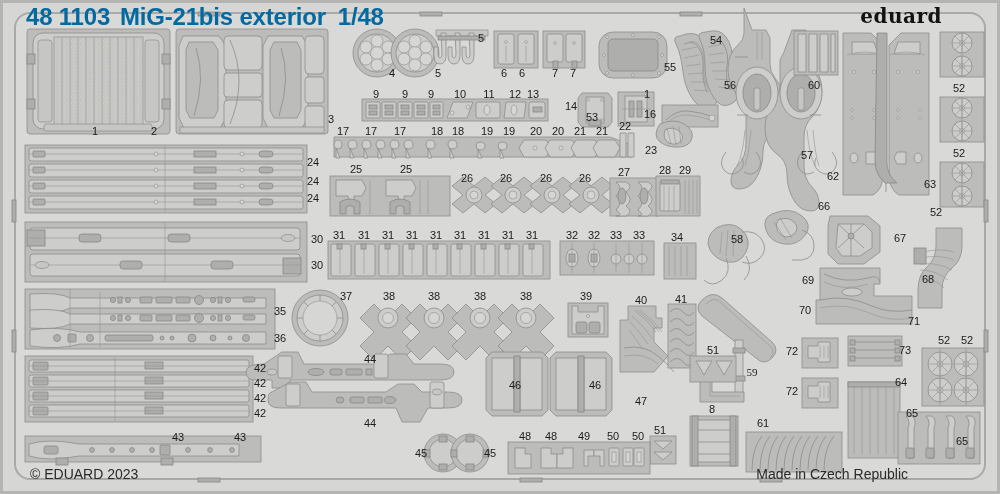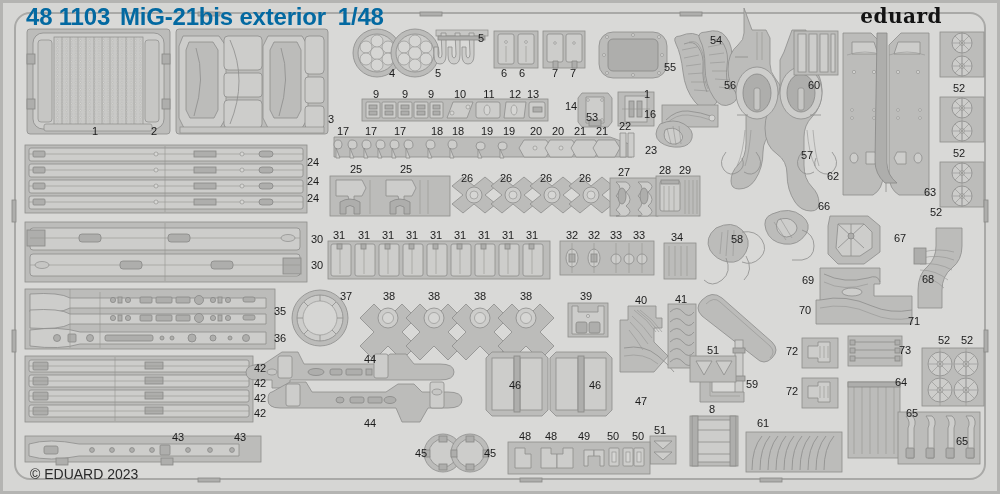--- a/index.html
+++ b/index.html
@@ -1133,20 +1133,21 @@
       <rect x="984" y="330" width="4" height="22"></rect>
     </g>
   </svg>
 
   <div class="title">
     <span class="kitno">48 1103</span><span>MiG-21bis exterior</span><span class="scale">1/48</span>
   </div>
 
   <div class="brand">eduard</div>
   <div class="copyright">© EDUARD 2023</div>
+  <div class="madein">Made in Czech Republic</div>
 
   <div id="numbers">
       <div class="pnum" style="left: 95px; top: 131px;">1</div>
       <div class="pnum" style="left: 154px; top: 131px;">2</div>
       <div class="pnum" style="left: 331px; top: 119px;">3</div>
       <div class="pnum" style="left: 392px; top: 73px;">4</div>
       <div class="pnum" style="left: 438px; top: 73px;">5</div>
       <div class="pnum" style="left: 481px; top: 38px;">5</div>
       <div class="pnum" style="left: 504px; top: 73px;">6</div>
       <div class="pnum" style="left: 522px; top: 73px;">6</div>
@@ -1176,21 +1177,21 @@
       <div class="pnum" style="left: 487px; top: 131px;">19</div>
       <div class="pnum" style="left: 509px; top: 131px;">19</div>
       <div class="pnum" style="left: 536px; top: 131px;">20</div>
       <div class="pnum" style="left: 558px; top: 131px;">20</div>
       <div class="pnum" style="left: 580px; top: 131px;">21</div>
       <div class="pnum" style="left: 602px; top: 131px;">21</div>
       <div class="pnum" style="left: 625px; top: 126px;">22</div>
       <div class="pnum" style="left: 651px; top: 150px;">23</div>
       <div class="pnum" style="left: 807px; top: 155px;">57</div>
       <div class="pnum" style="left: 833px; top: 176px;">62</div>
-      <div class="pnum" style="left: 930px; top: 192px;">63</div>
+      <div class="pnum" style="left: 930px; top: 184px;">63</div>
       <div class="pnum" style="left: 959px; top: 153px;">52</div>
       <div class="pnum" style="left: 936px; top: 212px;">52</div>
       <div class="pnum" style="left: 313px; top: 162px;">24</div>
       <div class="pnum" style="left: 313px; top: 181px;">24</div>
       <div class="pnum" style="left: 313px; top: 198px;">24</div>
       <div class="pnum" style="left: 356px; top: 169px;">25</div>
       <div class="pnum" style="left: 406px; top: 169px;">25</div>
       <div class="pnum" style="left: 467px; top: 178px;">26</div>
       <div class="pnum" style="left: 506px; top: 178px;">26</div>
       <div class="pnum" style="left: 546px; top: 178px;">26</div>
@@ -1225,21 +1226,21 @@
       <div class="pnum" style="left: 280px; top: 338px;">36</div>
       <div class="pnum" style="left: 346px; top: 296px;">37</div>
       <div class="pnum" style="left: 389px; top: 296px;">38</div>
       <div class="pnum" style="left: 434px; top: 296px;">38</div>
       <div class="pnum" style="left: 480px; top: 296px;">38</div>
       <div class="pnum" style="left: 526px; top: 296px;">38</div>
       <div class="pnum" style="left: 586px; top: 296px;">39</div>
       <div class="pnum" style="left: 641px; top: 300px;">40</div>
       <div class="pnum" style="left: 681px; top: 299px;">41</div>
       <div class="pnum" style="left: 713px; top: 350px;">51</div>
-      <div class="pnum" style="left: 752px; top: 384px;">59</div>
+      <div class="pnum" style="left: 752px; top: 372px; font-family: Liberation Serif, serif;">59</div>
       <div class="pnum" style="left: 792px; top: 351px;">72</div>
       <div class="pnum" style="left: 792px; top: 391px;">72</div>
       <div class="pnum" style="left: 905px; top: 350px;">73</div>
       <div class="pnum" style="left: 944px; top: 340px;">52</div>
       <div class="pnum" style="left: 967px; top: 340px;">52</div>
       <div class="pnum" style="left: 901px; top: 382px;">64</div>
       <div class="pnum" style="left: 912px; top: 413px;">65</div>
       <div class="pnum" style="left: 962px; top: 441px;">65</div>
       <div class="pnum" style="left: 260px; top: 368px;">42</div>
       <div class="pnum" style="left: 260px; top: 383px;">42</div>

